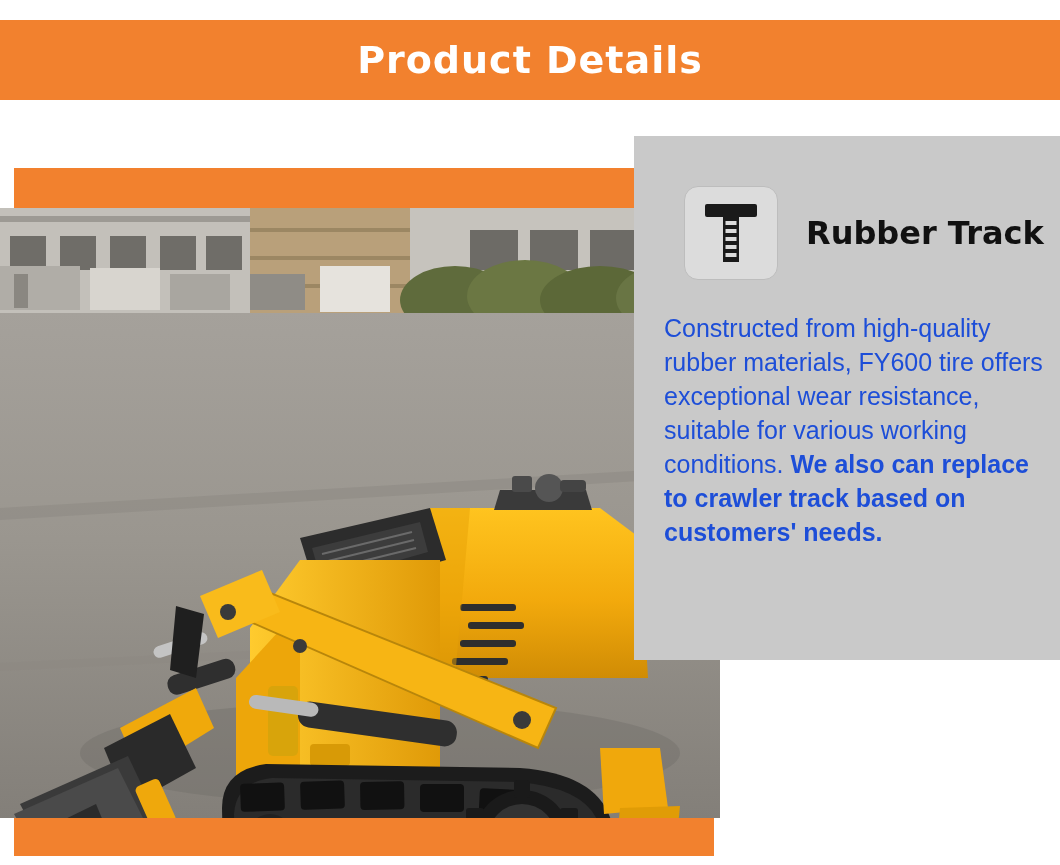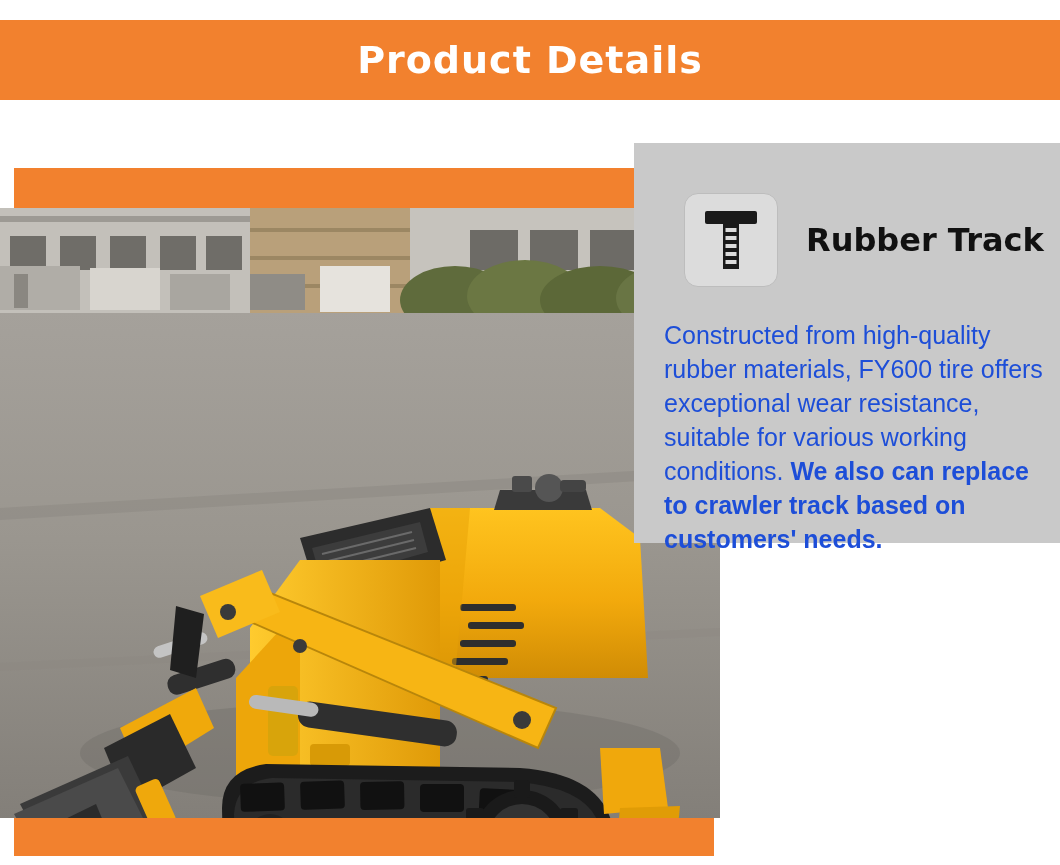--- a/index.html
+++ b/index.html
@@ -68,23 +68,23 @@
     background: #8d8d8b;
   }
   .photo svg {
     display: block;
   }
 
   
   .info-panel {
     position: absolute;
     left: 634px;
-    top: 143px;
+    top: 136px;
     width: 426px;
-    height: 400px;
+    height: 524px;
     background: #c9c9c9;
     box-sizing: border-box;
   }
   .info-head {
     position: absolute;
     left: 50px;
     top: 50px;
     display: flex;
     align-items: center;
   }

